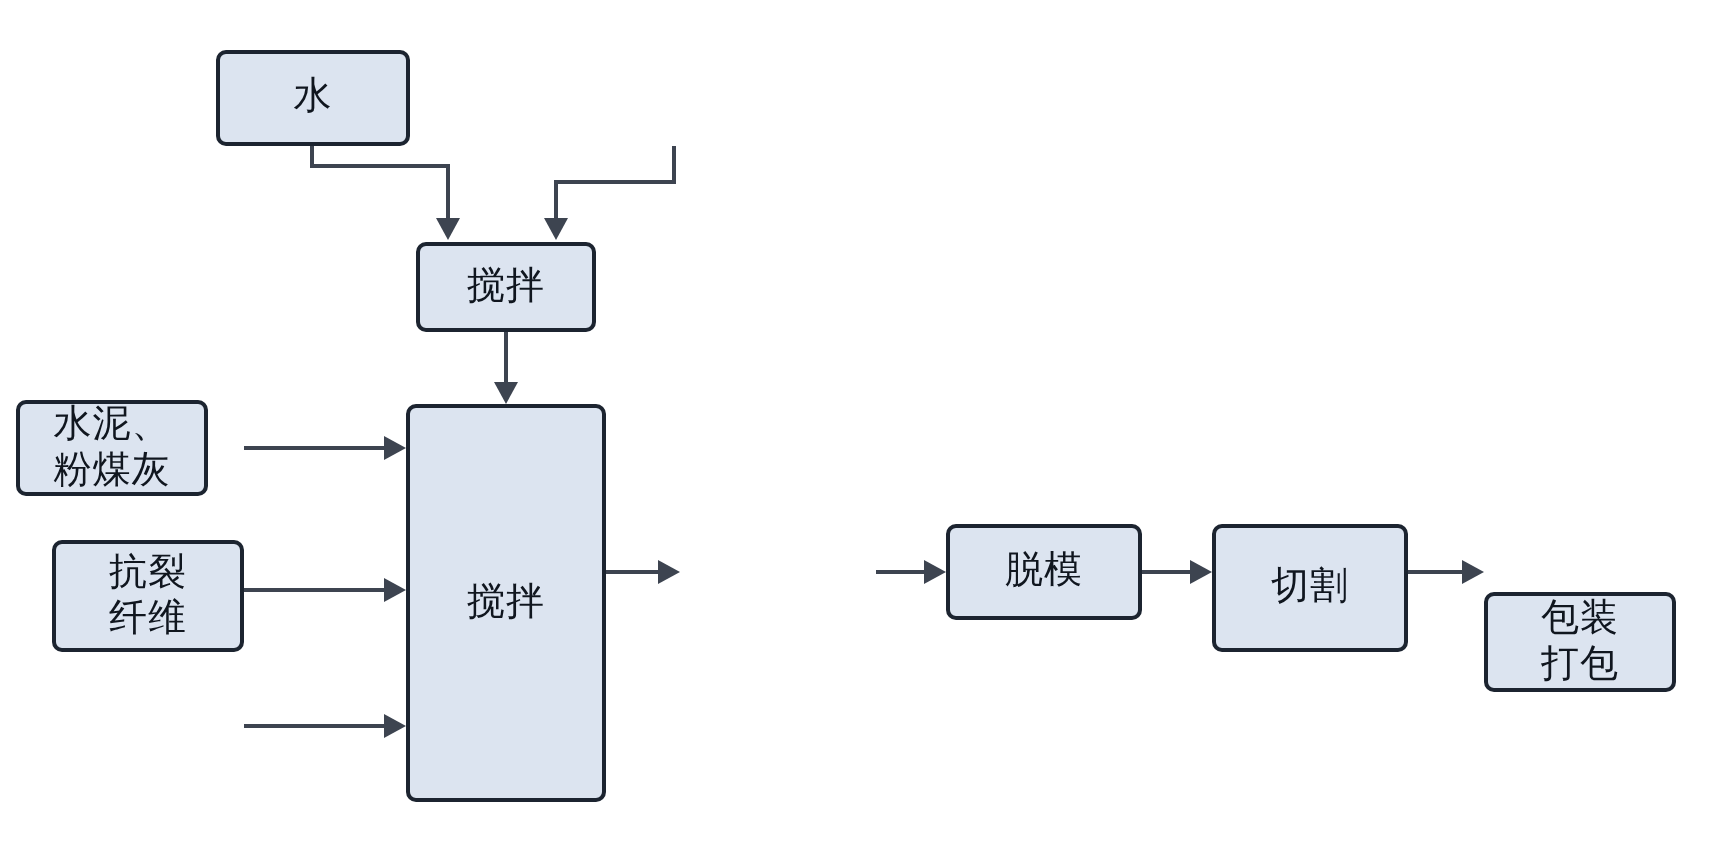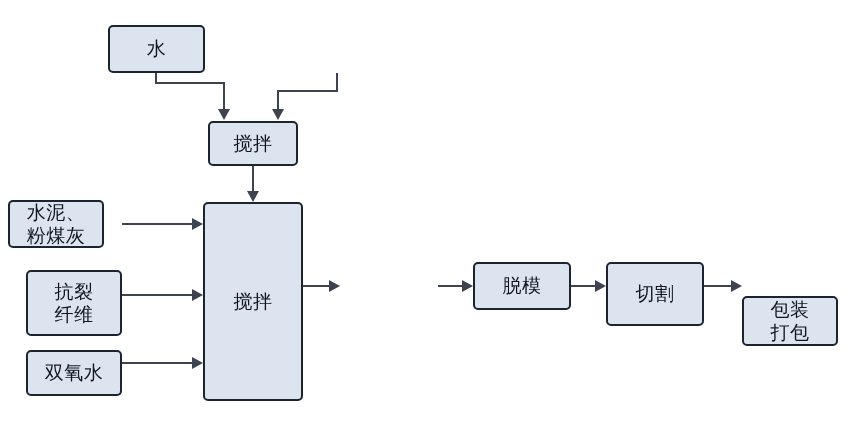--- a/index.html
+++ b/index.html
@@ -60,24 +60,23 @@
 <div id="canvas">
 
   <div class="node" style="left:108px; top:25px; width:97px; height:48px;">水</div>
 
 
   <div class="node" style="left:208px; top:121px; width:90px; height:45px;">搅拌</div>
 
   <div class="node" style="left:8px; top:200px; width:96px; height:48px;">水泥、
 粉煤灰</div>
 
-  <div class="node" style="left:26px; top:270px; width:96px; height:66px;">抗裂
+  <div class="node" style="left:26px; top:270px; width:96px; height:56px;">抗裂
 纤维</div>
 
-  <div class="node" style="left:26px; top:350px; width:96px; height:46px;">双氧水</div>
 
   <div class="node" style="left:203px; top:202px; width:100px; height:199px;">搅拌</div>
 
 
   <div class="node" style="left:473px; top:262px; width:98px; height:48px;">脱模</div>
 
   <div class="node" style="left:606px; top:262px; width:98px; height:64px;">切割</div>
 
   <div class="node" style="left:742px; top:260px; width:96px; height:50px;margin-top:36px;">包装
 打包</div>

